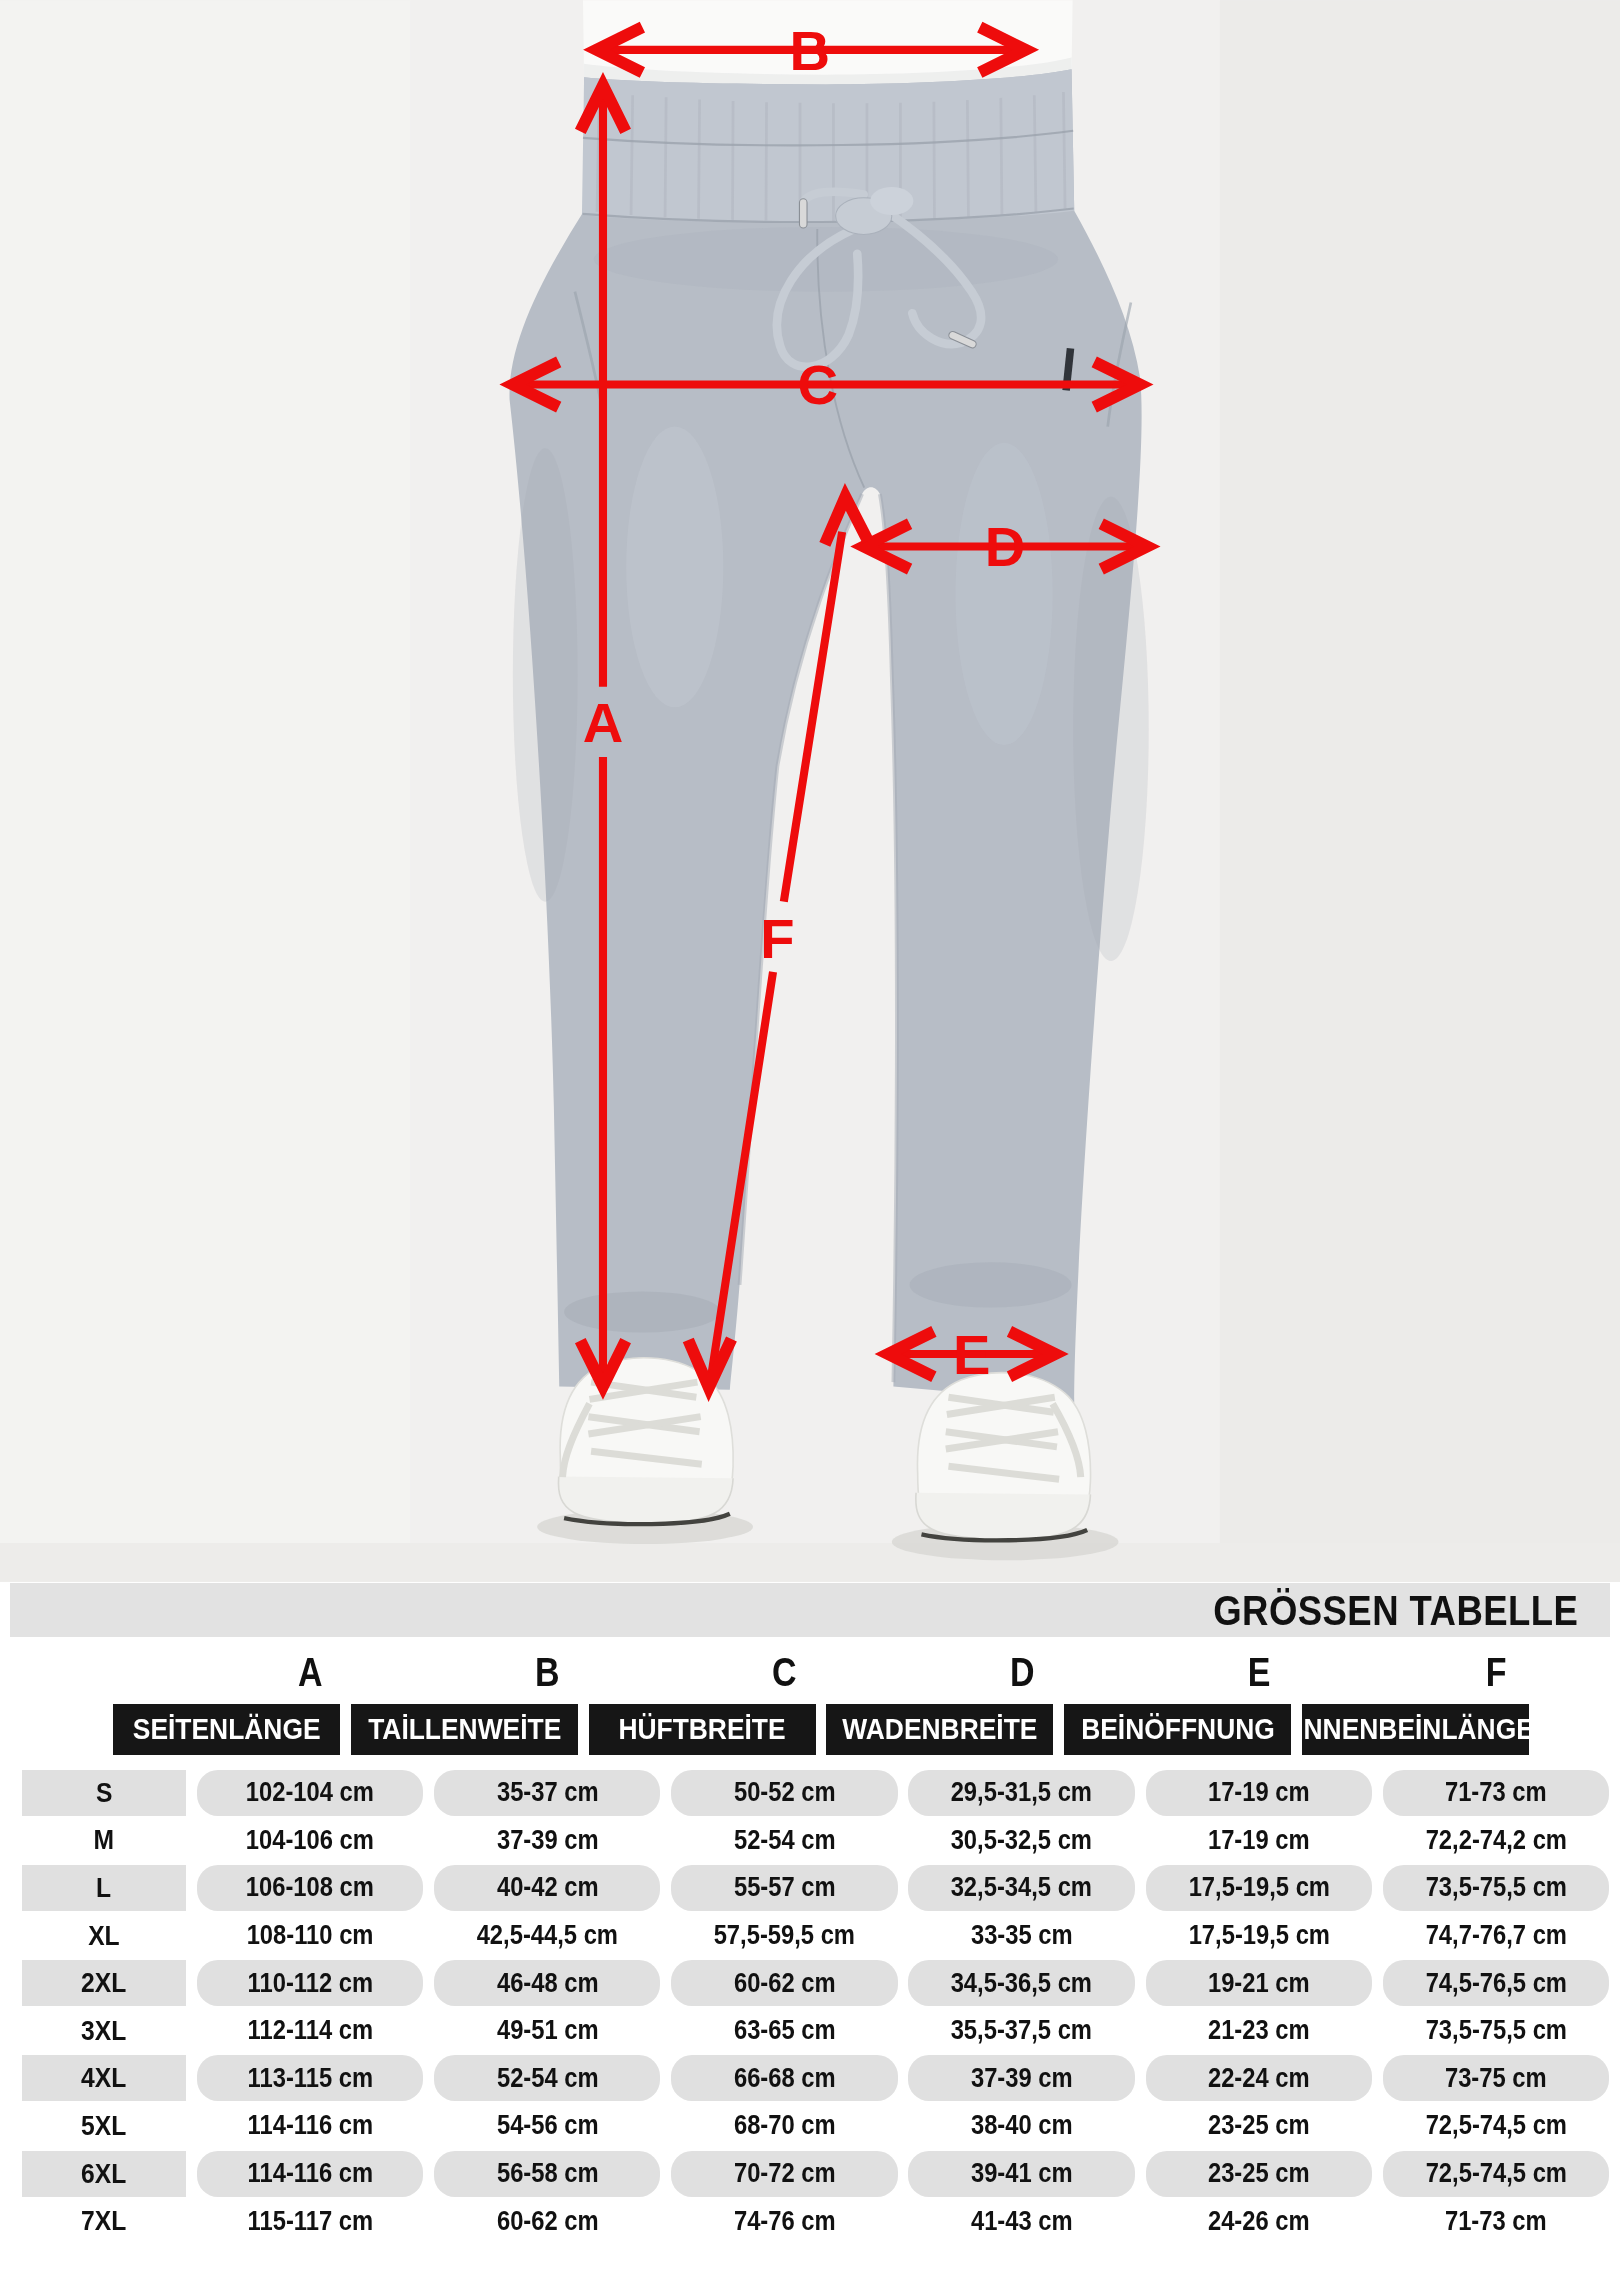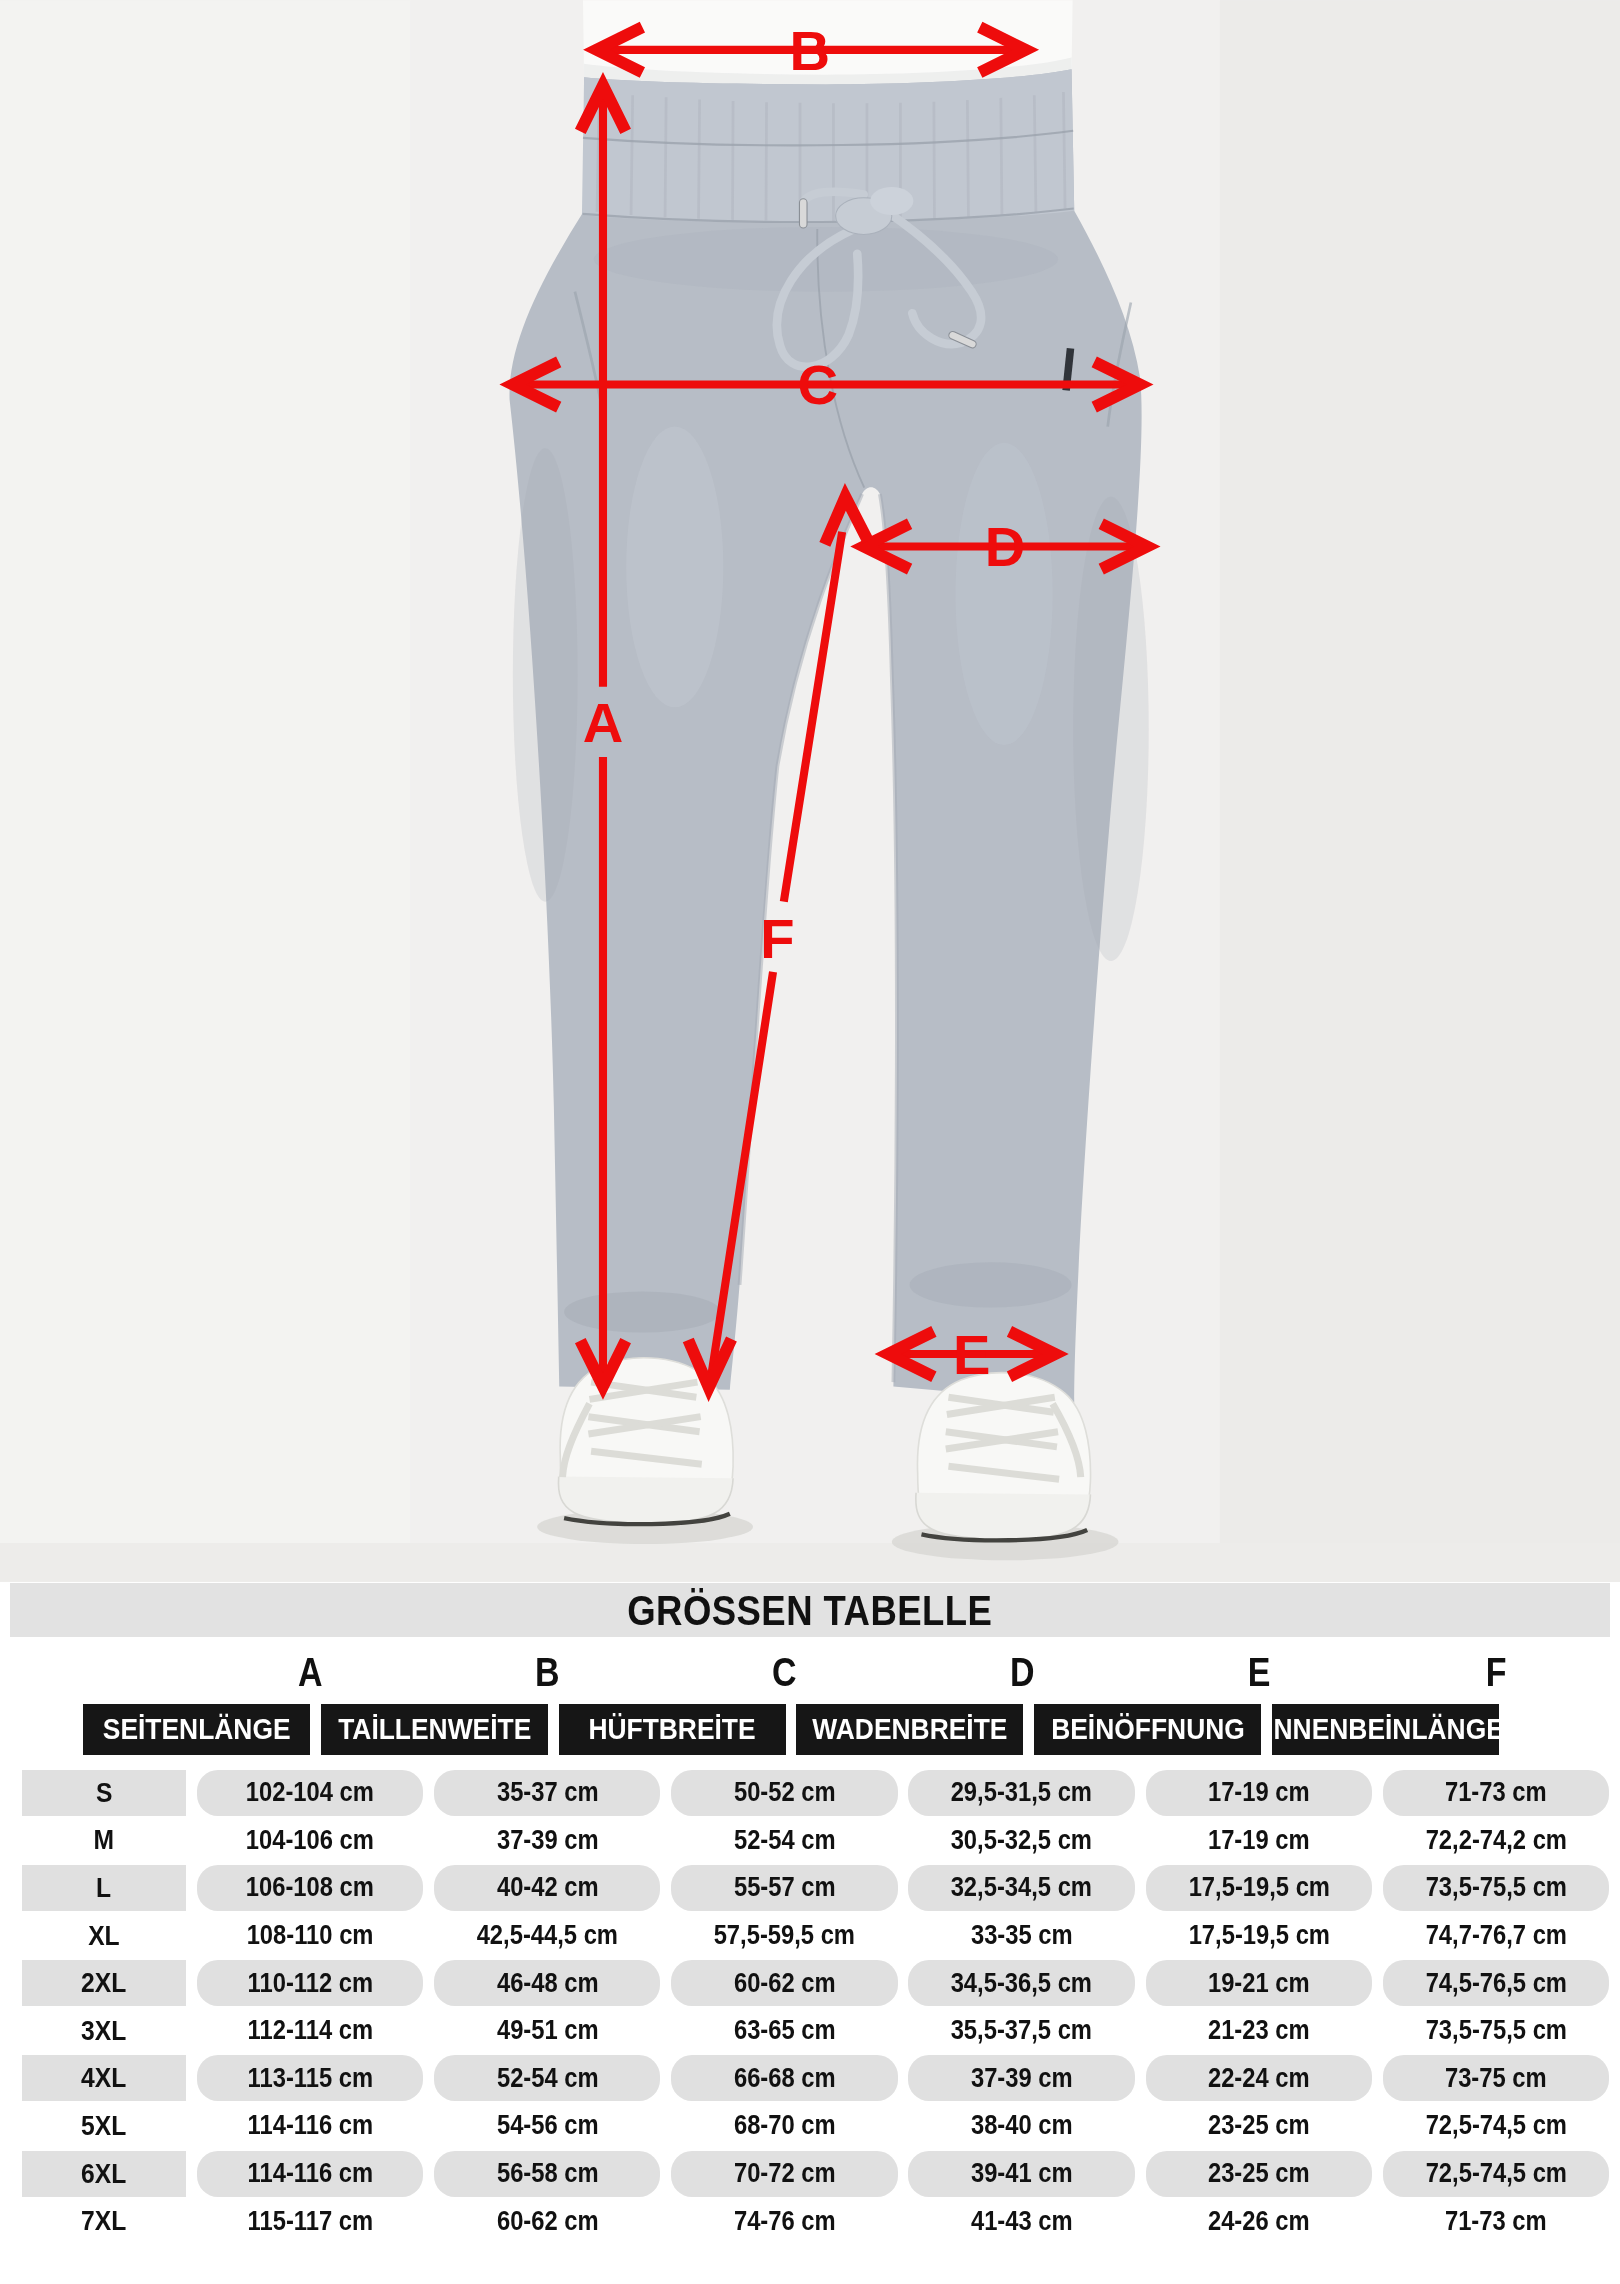--- a/index.html
+++ b/index.html
@@ -2,31 +2,31 @@
 <html style="font-size:8.6px"><head>
 <meta charset="utf-8">
 <style>
   html,body{margin:0;padding:0;width:1620px;height:2284px;background:#ffffff;overflow:hidden;
             font-family:"Liberation Sans","DejaVu Sans",sans-serif;}
   .photo{position:relative;width:1620px;height:1582px;background:#f1f0ef;}
   .photo svg{display:block;}
 
   
   .title-band{margin:1.1px 9.7px 0 9.7px;height:54px;background:#e2e2e2;
-              display:flex;align-items:center;justify-content:center;}
+              display:flex;align-items:center;justify-content:flex-end;}
   .title-band h1{margin:0;font-size:43px;font-weight:bold;color:#111;
                  transform:scaleX(0.85);letter-spacing:0.5px;white-space:nowrap;}
 
   
   .letters-row{display:flex;padding-left:197px;margin-top:14px;height:43px;align-items:center;}
   .letter-cell{width:227px;margin-right:10.8px;text-align:center;font-size:40px;font-weight:bold;
                color:#111;transform:scaleX(0.85);}
 
   
-  .header-row{display:flex;padding-left:83px;margin-top:9.7px;}
+  .header-row{display:flex;padding-left:113px;margin-top:9.7px;}
   .header-cell{width:227px;height:51px;margin-right:10.8px;background:#161616;color:#ffffff;
                display:flex;align-items:center;justify-content:center;}
   .header-cell .cond{font-size:30px;}
 
   
   .tbody{margin-top:15px;}
   .trow{display:flex;padding-left:21.6px;height:46px;margin-bottom:1.6px;}
   .cell{display:flex;align-items:center;justify-content:center;color:#111;}
   .cell.size{width:165px;margin-right:10.8px;font-weight:bold;}
   .cell.size .cond{font-size:28px;}

